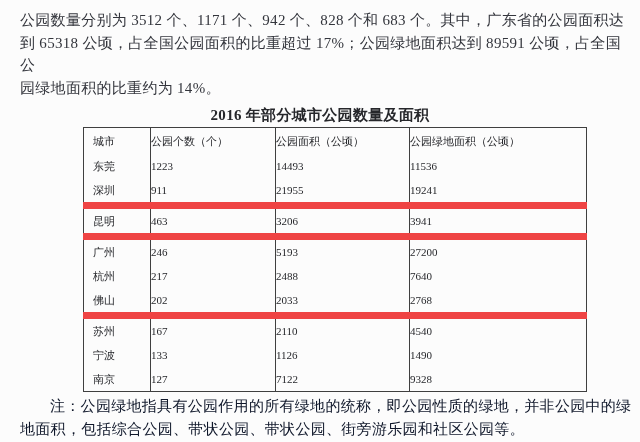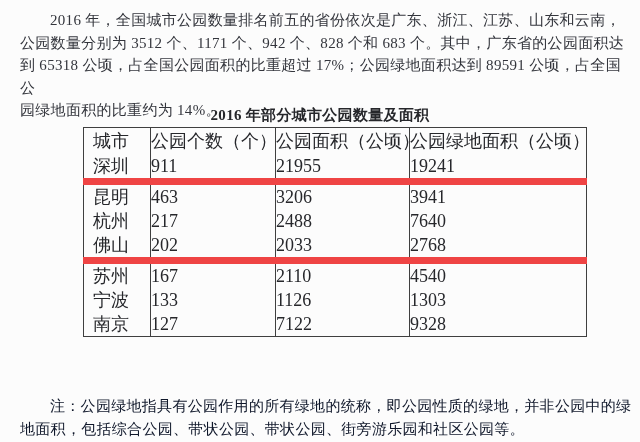--- a/index.html
+++ b/index.html
@@ -19,21 +19,21 @@
   .table-title {
     position:absolute; left:0; top:106px; width:640px;
     text-align:center; font-size:15px; font-weight:bold;
     color:#26272b; letter-spacing:0.3px;
   }
   table.data-table {
     position:absolute; left:83px; top:127px;
     width:503px; table-layout:fixed;
     border-collapse:collapse;
     border:1px solid #3f3f3f;
-    font-size:18px; color:#26272b;
+    font-size:11px; color:#26272b;
   }
   .data-table th, .data-table td {
     border-left:1px solid #3f3f3f;
     border-right:1px solid #3f3f3f;
     font-weight:normal;
     text-align:left;
     height:24px; line-height:24px;
     padding:0;
     white-space:nowrap;
     overflow:hidden;
@@ -45,21 +45,20 @@
     position:absolute; left:20px; top:395px; width:612px;
     font-size:15px; line-height:22.5px; letter-spacing:0.3px;
     color:#0f172a;
   }
   .note .line.first { padding-left:30px; }
 </style>
 </head>
 <body>
 
 <div class="intro">
-  <div class="line first">2016 年，全国城市公园数量排名前五的省份依次是广东、浙江、江苏、山东和云南，</div>
   <div class="line">公园数量分别为 3512 个、1171 个、942 个、828 个和 683 个。其中，广东省的公园面积达</div>
   <div class="line">到 65318 公顷，占全国公园面积的比重超过 17%；公园绿地面积达到 89591 公顷，占全国公</div>
   <div class="line">园绿地面积的比重约为 14%。</div>
 </div>
 
 <div class="table-title">2016 年部分城市公园数量及面积</div>
 
 <table class="data-table">
   <colgroup>
     <col style="width:67px">
@@ -70,30 +69,42 @@
   <thead>
     <tr>
       <th class="city-col">城市</th>
       <th>公园个数（个）</th>
       <th>公园面积（公顷）</th>
       <th>公园绿地面积（公顷）</th>
     </tr>
   </thead>
   <tbody>
     <tr>
+      <td class="city-col">东莞</td>
+      <td>1223</td>
+      <td>14493</td>
+      <td>11536</td>
+    </tr>
+    <tr>
       <td class="city-col">深圳</td>
       <td>911</td>
       <td>21955</td>
       <td>19241</td>
     </tr>
     <tr class="group-start">
       <td class="city-col">昆明</td>
       <td>463</td>
       <td>3206</td>
       <td>3941</td>
+    </tr>
+    <tr class="group-start">
+      <td class="city-col">广州</td>
+      <td>246</td>
+      <td>5193</td>
+      <td>27200</td>
     </tr>
     <tr>
       <td class="city-col">杭州</td>
       <td>217</td>
       <td>2488</td>
       <td>7640</td>
     </tr>
     <tr>
       <td class="city-col">佛山</td>
       <td>202</td>
@@ -103,21 +114,21 @@
     <tr class="group-start">
       <td class="city-col">苏州</td>
       <td>167</td>
       <td>2110</td>
       <td>4540</td>
     </tr>
     <tr>
       <td class="city-col">宁波</td>
       <td>133</td>
       <td>1126</td>
-      <td>1303</td>
+      <td>1490</td>
     </tr>
     <tr>
       <td class="city-col">南京</td>
       <td>127</td>
       <td>7122</td>
       <td>9328</td>
     </tr>
   </tbody>
 </table>
 

